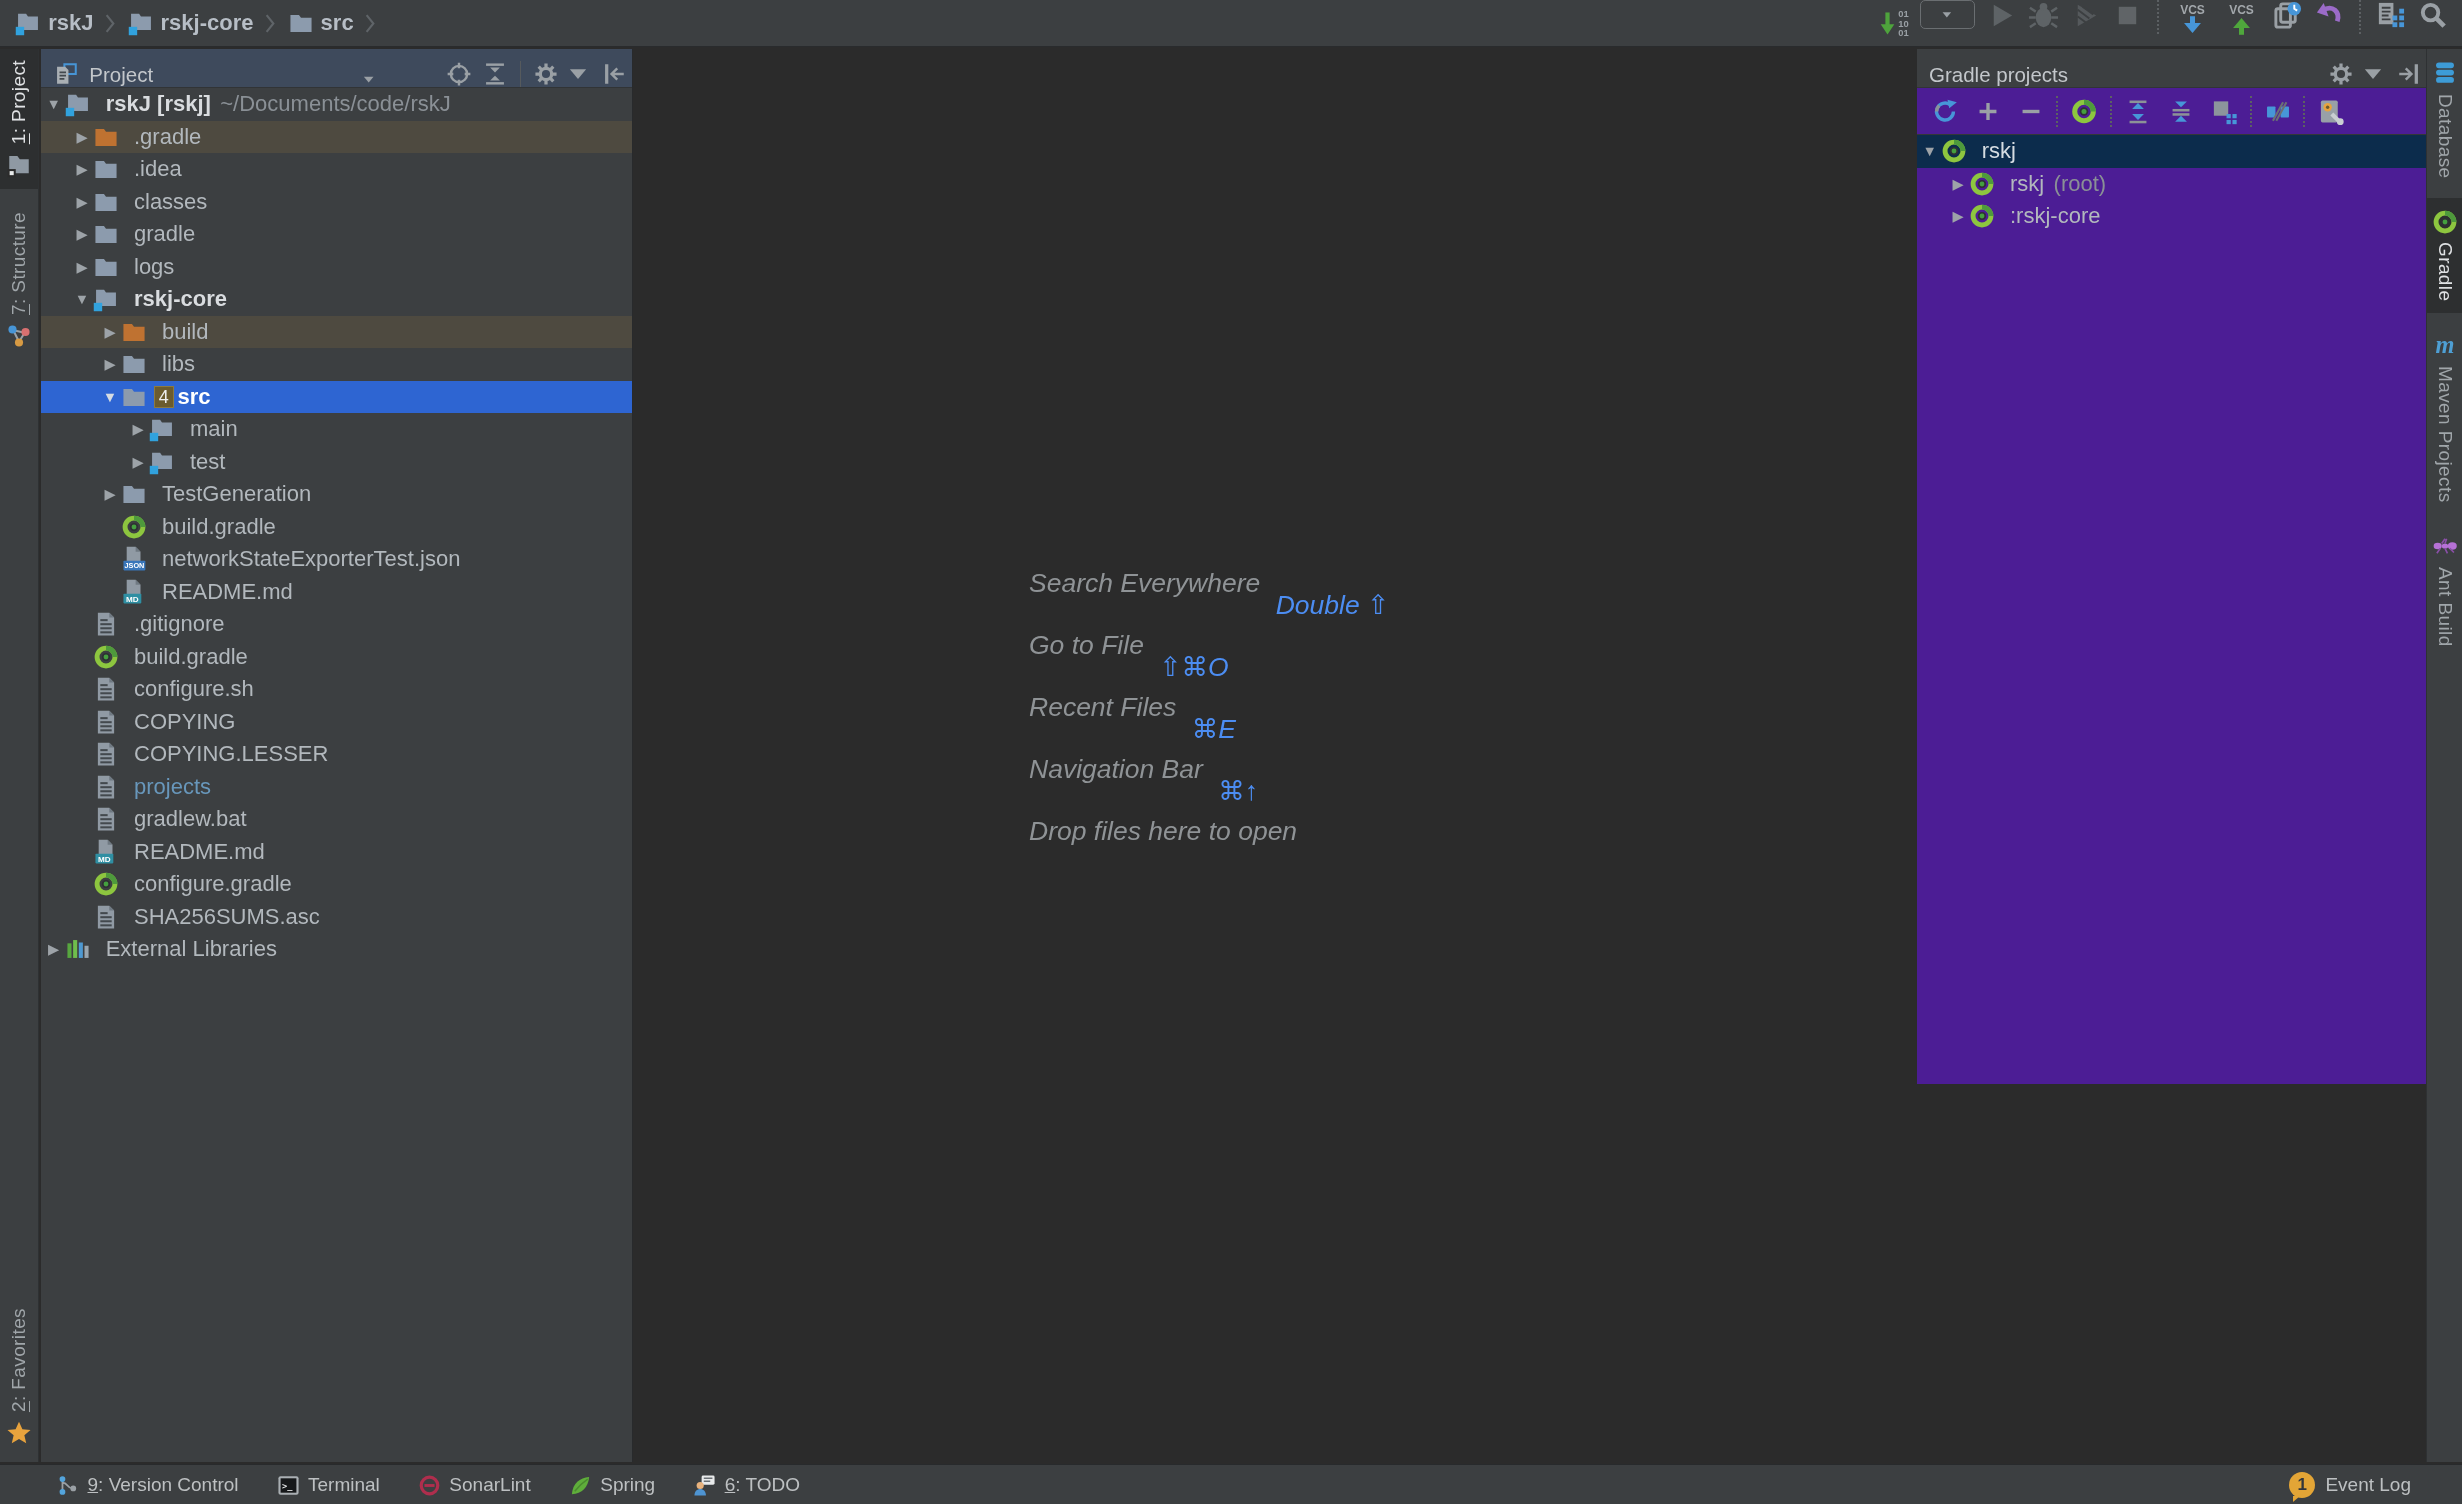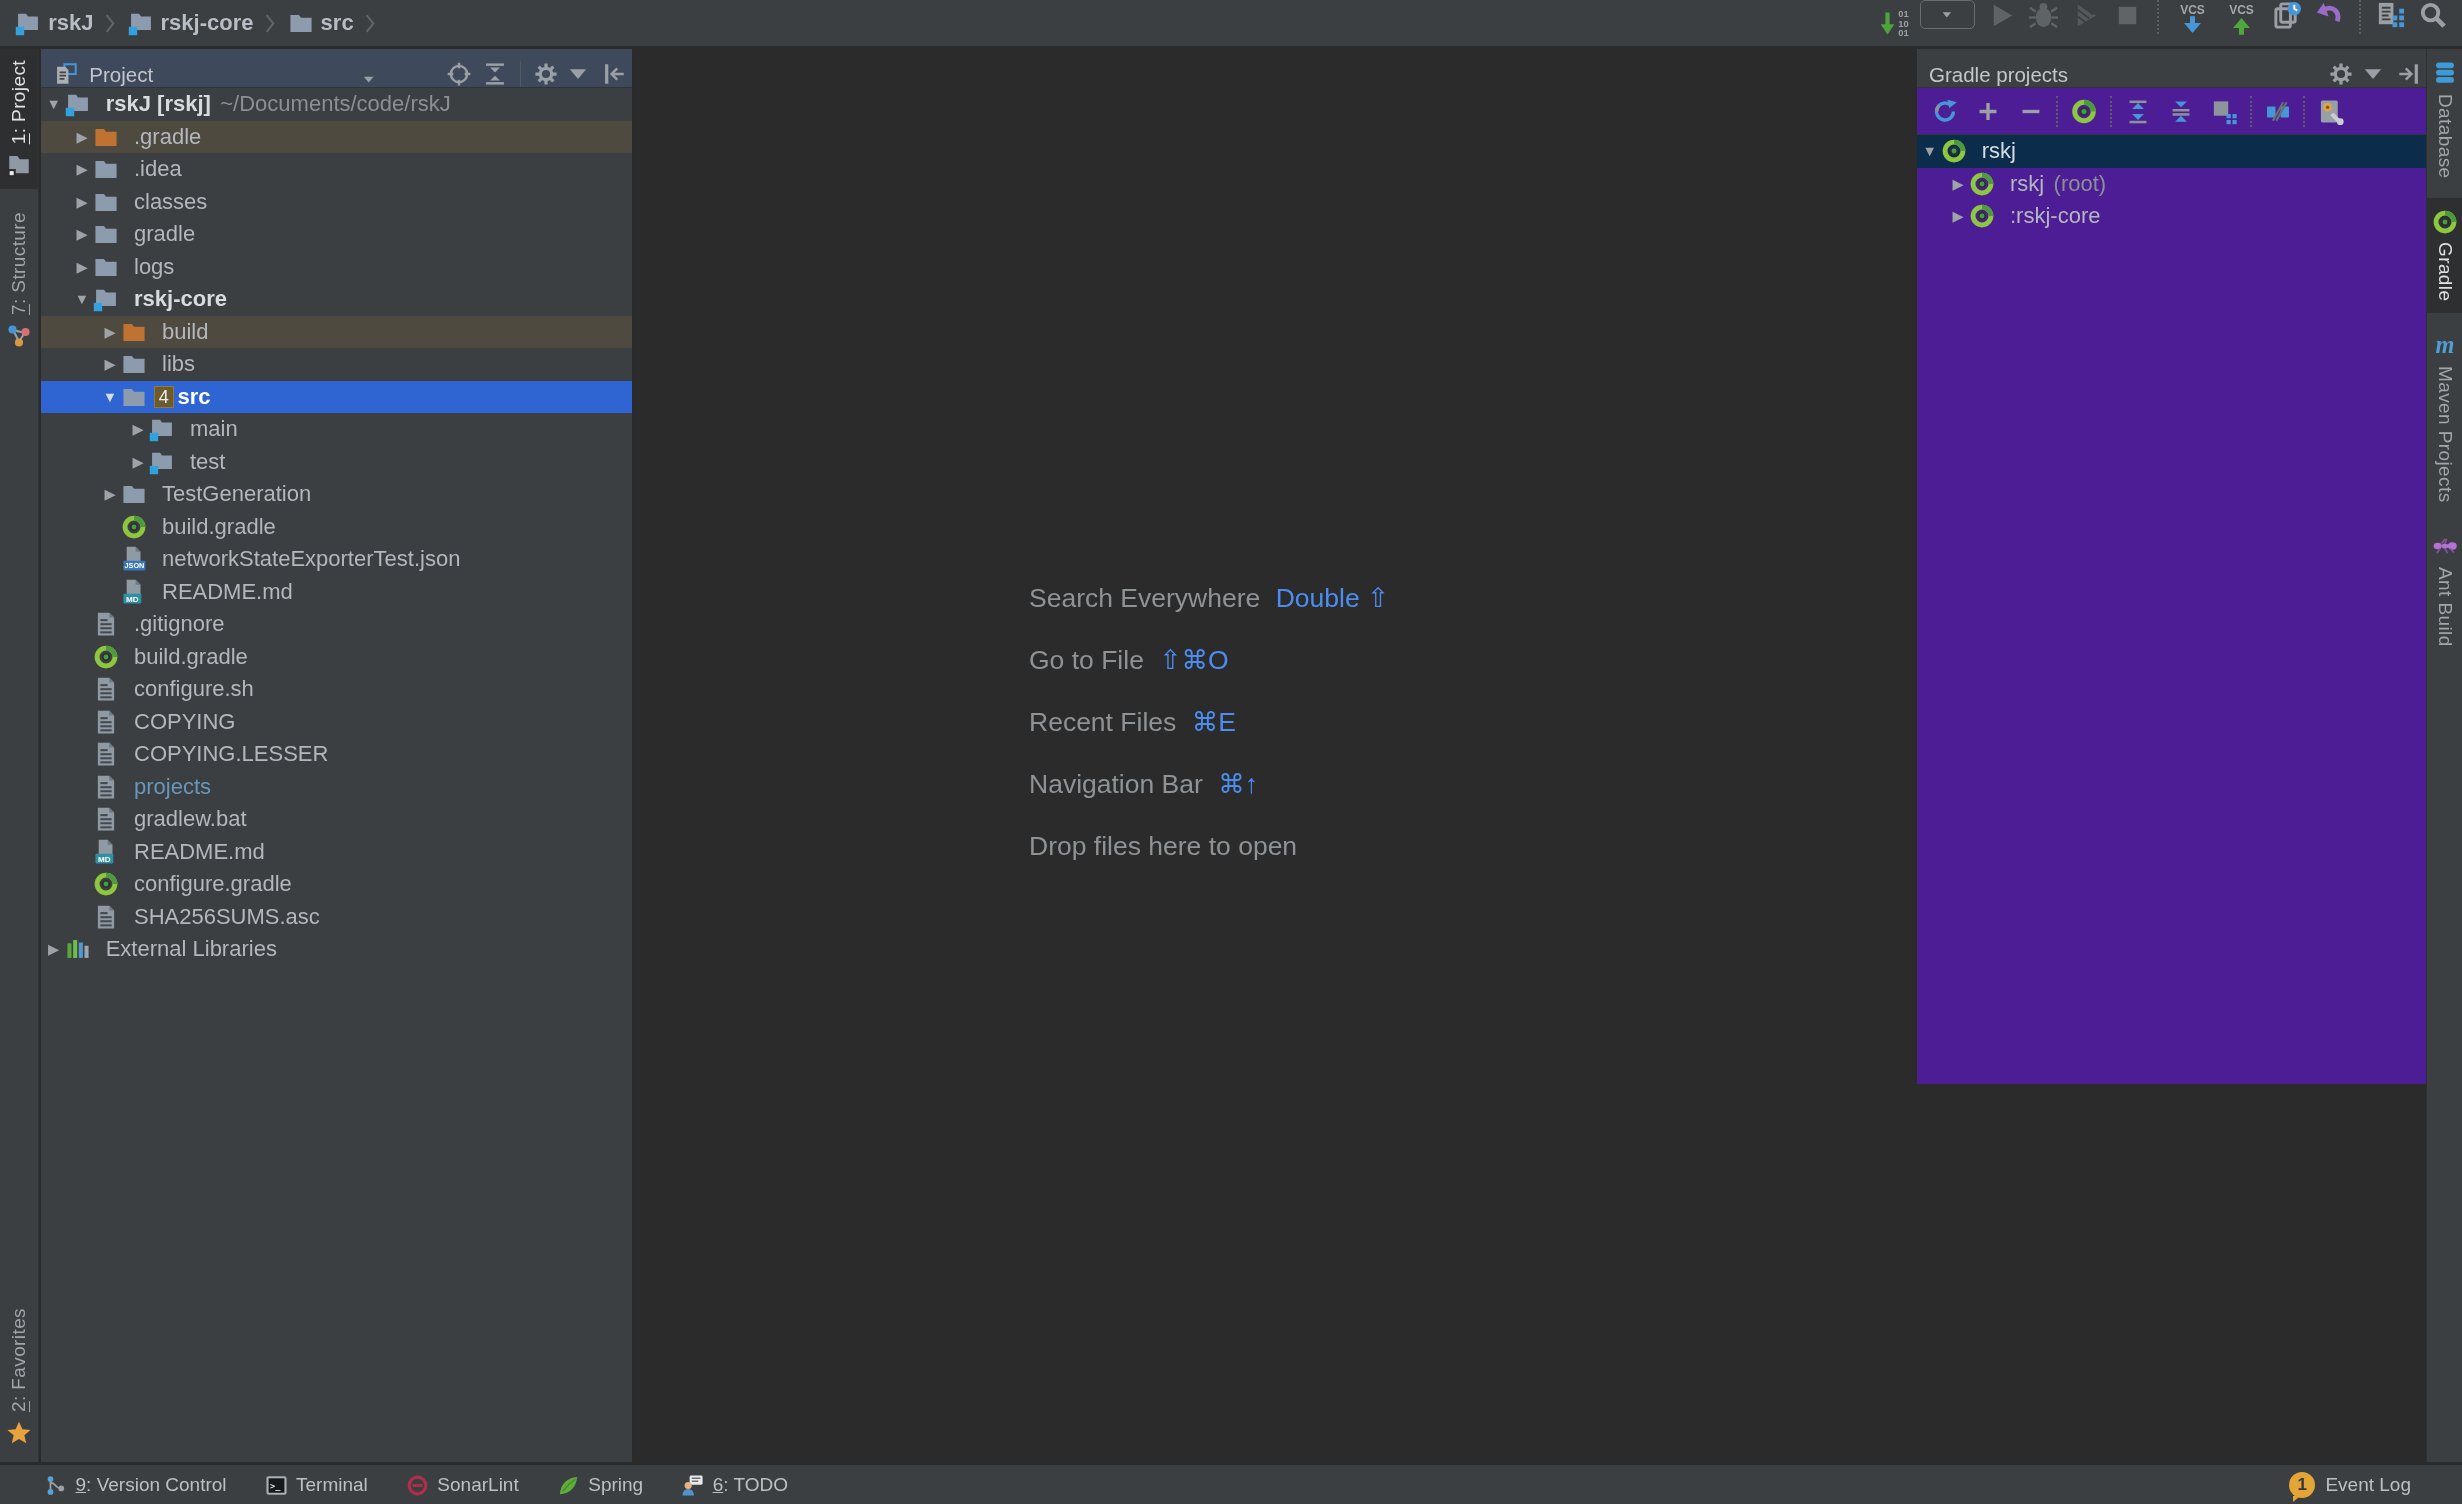--- a/index.html
+++ b/index.html
@@ -83,39 +83,39 @@
   .trow[data-variant="selected"]{background:#2E65D2;}
   .trow[data-variant="selected"] .tlabel{color:#FFFFFF;}
   .trow[data-variant="selected"] .arrow{color:#D6DCE2;}
   .trow[data-variant="selected-dim"]{background:#0C2C4C;}
   .trow[data-variant="selected-dim"] .tlabel{color:#D5DCE2;}
   .trow[data-variant="link"] .tlabel{color:#6897BB;}
 
   
   #editor{position:absolute;left:633px;top:49px;width:1282px;height:1413px;background:#2B2B2B;}
   #shortcuts{position:absolute;left:396px;top:503px;display:flex;flex-direction:column;}
-  .sc-row{height:62px;display:flex;align-items:flex-end;}
+  .sc-row{height:62px;display:flex;align-items:center;font-style:italic;}
   .sc-label{font-size:26.5px;color:#8F9396;}
   .sc-keys{font-size:26.5px;color:#4C8DF2;margin-left:15.4px;margin-top:44px;}
   .sc-keys:empty{display:none;}
 
   
   #gradle-panel{position:absolute;left:1917px;top:49px;width:510px;height:1035px;background:#4c1d95;
     box-sizing:border-box;}
   #gradle-panel .panel-header{background:#3C3F41;padding-left:12px;}
   #gradle-toolbar{height:47px;display:flex;align-items:center;gap:5.1px;padding-left:8.5px;
     border-bottom:1.7px solid #343638;box-sizing:border-box;}
   #gradle-toolbar .icon{width:27px;height:27px;}
   #gradle-toolbar .gt-btn{width:38px;display:flex;justify-content:center;}
   .gt-sep{height:31px;border-left:2.6px dotted #5C6063;margin:0 1.7px;}
 
   
   #statusbar{position:absolute;left:0;top:1464px;width:2462px;height:41px;background:#3C3F41;
     border-top:1.7px solid #282A2C;box-sizing:border-box;display:flex;align-items:center;
-    padding:0 51px 0 44px;}
+    padding:0 51px 0 56px;}
   .sb-item{display:flex;align-items:center;gap:8.5px;margin-right:38px;}
   .sb-item .icon{width:23px;height:23px;}
   .sb-label{font-size:19px;color:#BDC0C2;white-space:nowrap;}
   #event-log{margin-left:auto;display:flex;align-items:center;gap:10.3px;}
   .bubble{position:relative;min-width:26px;height:26px;background:#E3A536;border-radius:13px;
     color:#33363A;font-weight:700;font-size:17px;display:flex;align-items:center;justify-content:center;}
   .bubble::after{content:"";position:absolute;left:4.3px;bottom:-4.3px;width:0;height:0;
     border-left:7.7px solid #E3A536;border-bottom:6px solid transparent;}
 </style>
 </head>

